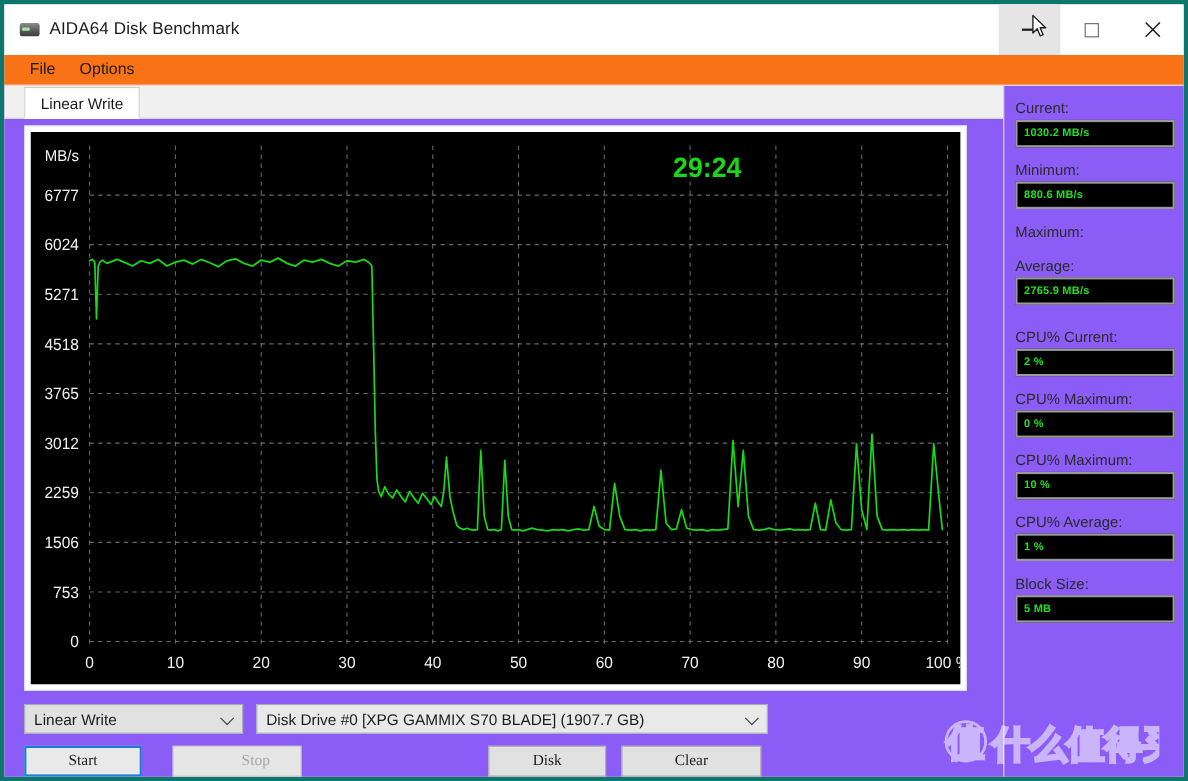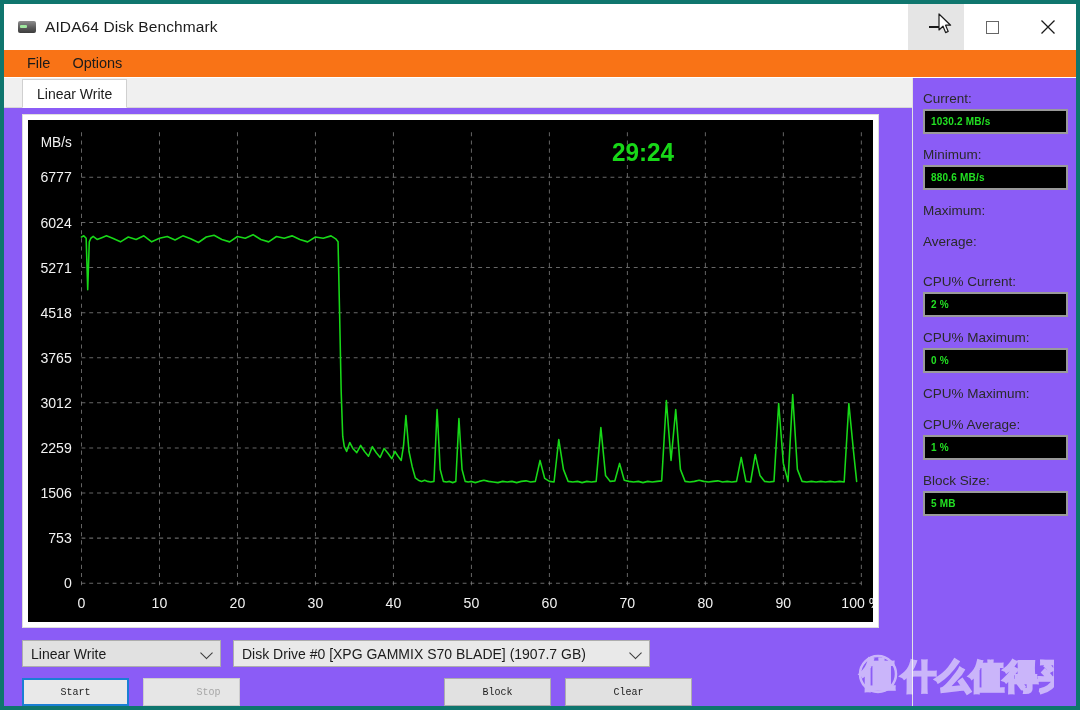--- a/index.html
+++ b/index.html
@@ -112,32 +112,32 @@
     padding-left:8px;
     position:relative;
   }
   .combo .caret {
     position:absolute; right:9px; top:50%; transform:translateY(-55%);
     width:9px; height:9px;
     border-right:1.6px solid #3a3a3a; border-bottom:1.6px solid #3a3a3a;
     transform:translateY(-62%) rotate(45deg);
   }
   .combo-mode { width:199px; }
-  .combo-drive { width:417px; background:#e9e9e9; }
+  .combo-drive { width:465px; background:#e9e9e9; }
   .row2 { display:flex; align-items:center; margin-top:11px; }
   .btn {
     height:28px;
     background:#e1e1e1;
     border:1px solid #adadad;
-    font-size:10px; color:#1b1b1b;
+    font-size:14px; color:#1b1b1b;
     display:flex; align-items:center; justify-content:center;
-    font-family:Liberation Mono, monospace;
+    font-family:Liberation Serif, serif;
   }
   .btn-start { width:107px; border:2px solid #1a7fd4; background:#e9e9e9; }
-  .btn-stop  { width:97px; margin-left:14px; color:#a6a6a6; background:#e6e6e6; border-color:#cdcdcd;padding-left:34px; }
+  .btn-stop  { width:117px; margin-left:28px; color:#a6a6a6; background:#e6e6e6; border-color:#cdcdcd;padding-left:34px; }
   .btn-save  { width:107px; margin-left:auto; }
   .btn-clear { width:127px; margin-left:14px; }
   .spacer-right { width:205px; }
   
   .stats {
     width:136px;
     padding:13px 0 0 0;
     position:relative;
     border-radius:25px;
   }
@@ -274,21 +274,21 @@
             <span class="caret"></span>
           </div>
           <div class="combo combo-drive">
             <span>Disk Drive #0  [XPG GAMMIX S70 BLADE]  (1907.7 GB)</span>
             <span class="caret"></span>
           </div>
         </div>
         <div class="row2">
           <div class="btn btn-start">Start</div>
           <div class="btn btn-stop">Stop</div>
-          <div class="btn btn-save">Block</div>
+          <div class="btn btn-save">Disk</div>
           <div class="btn btn-clear">Clear</div>
           <div class="spacer-right"></div>
         </div>
       </div>
     </div>
 
     <div class="stats">
       <div class="panel-divider"></div>
 
       <div class="stat-label">Current:</div>
@@ -296,31 +296,33 @@
       <div class="stat-gap"></div>
 
       <div class="stat-label">Minimum:</div>
       <div class="stat-box">880.6 MB/s</div>
       <div class="stat-gap"></div>
 
       <div class="stat-label">Maximum:</div>
       <div class="stat-gap"></div>
 
       <div class="stat-label">Average:</div>
+      <div class="stat-box">2765.9 MB/s</div>
       <div class="stat-gap" style="height:22px;"></div>
 
       <div class="stat-label">CPU% Current:</div>
       <div class="stat-box">2 %</div>
       <div class="stat-gap"></div>
 
       <div class="stat-label">CPU% Maximum:</div>
       <div class="stat-box">0 %</div>
       <div class="stat-gap"></div>
 
       <div class="stat-label">CPU% Maximum:</div>
+      <div class="stat-box">10 %</div>
       <div class="stat-gap"></div>
 
       <div class="stat-label">CPU% Average:</div>
       <div class="stat-box">1 %</div>
       <div class="stat-gap"></div>
 
       <div class="stat-label">Block Size:</div>
       <div class="stat-box">5 MB</div>
 
       <svg class="watermark" viewBox="0 0 200 78">

